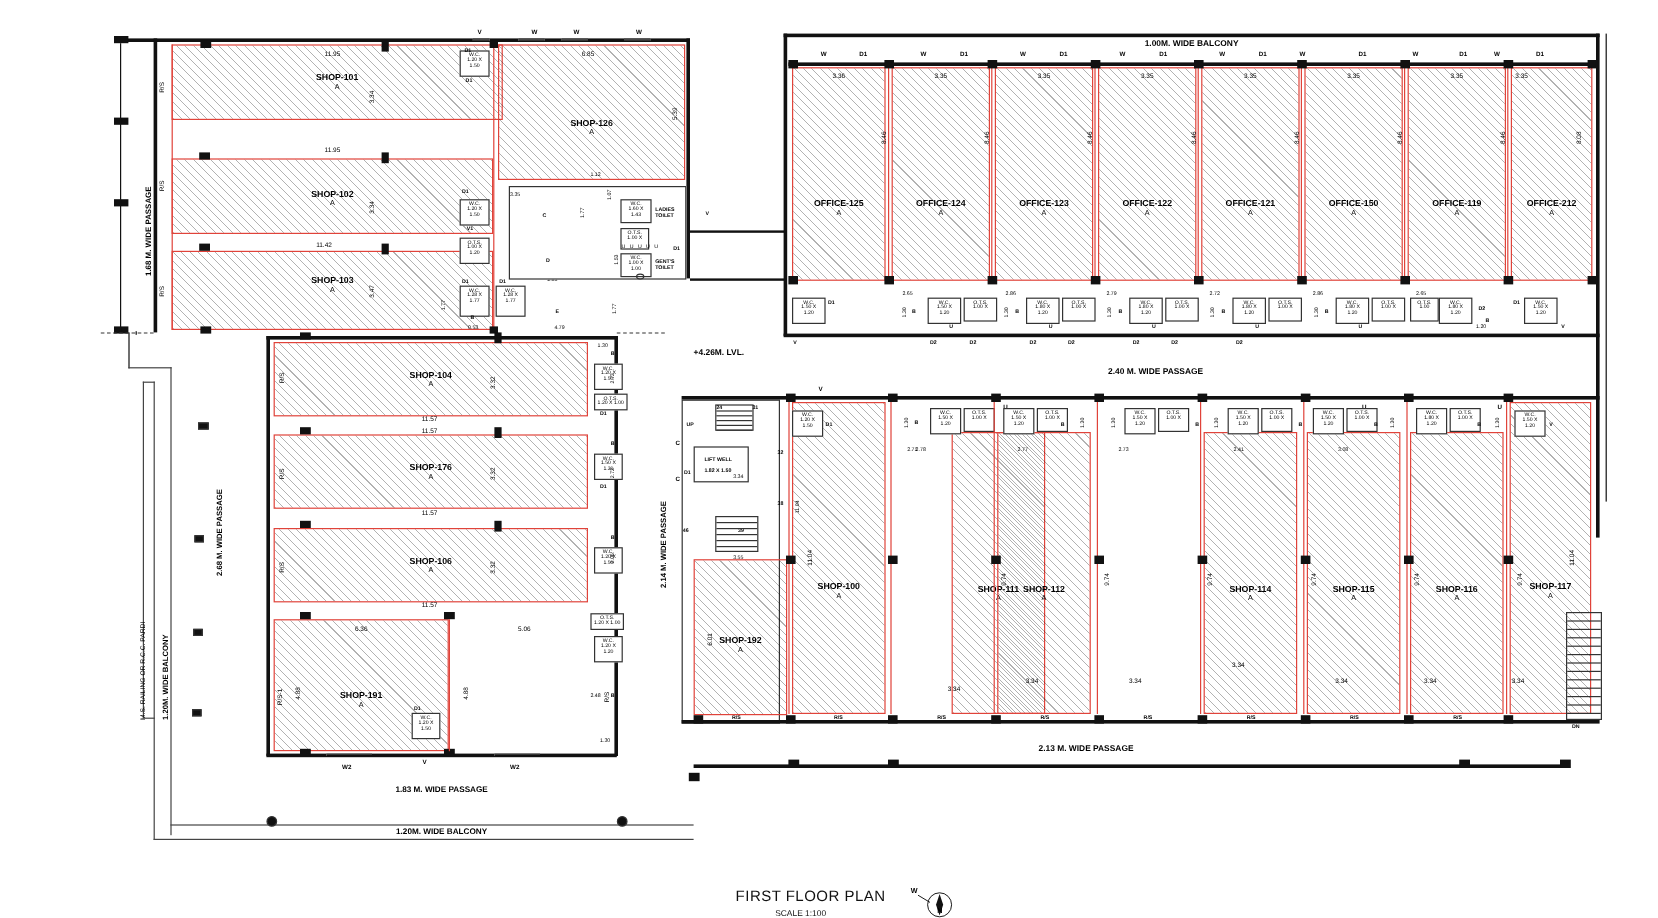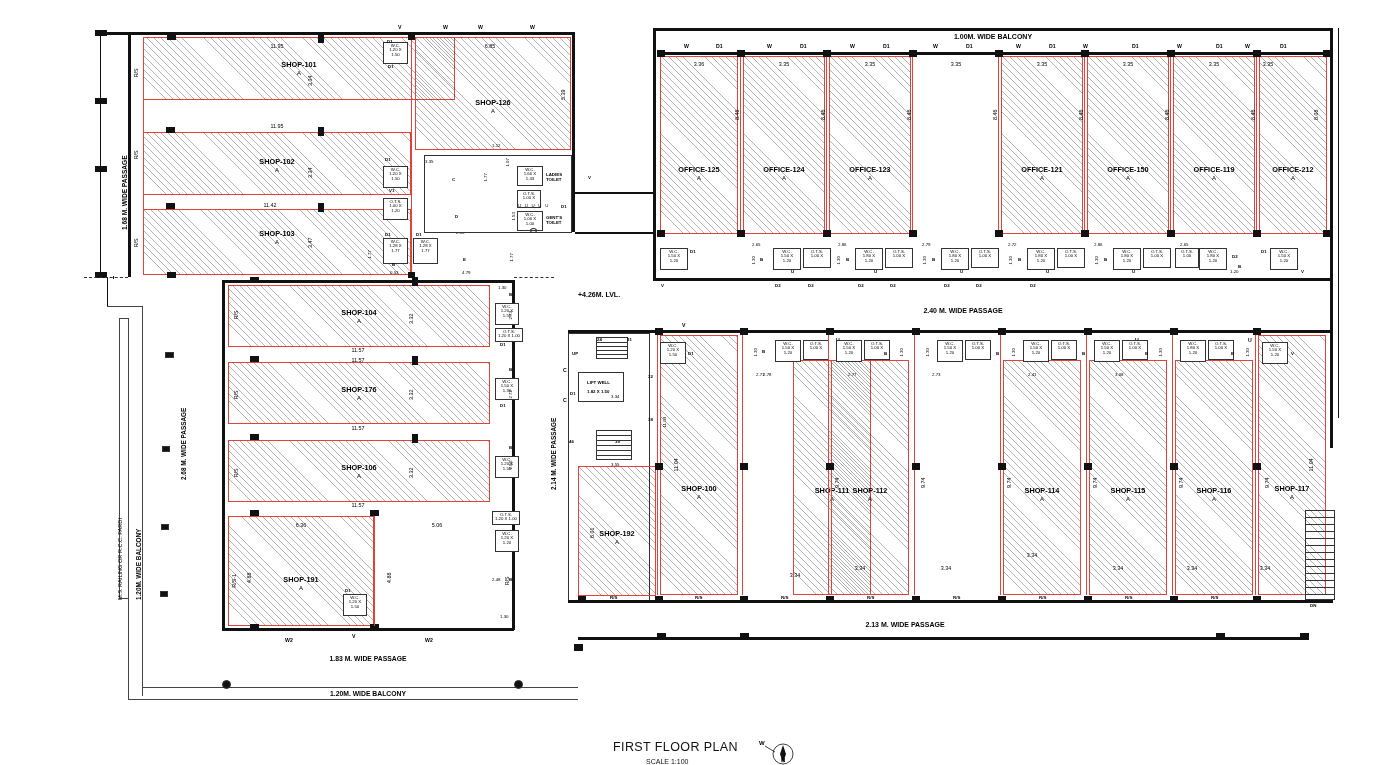--- a/index.html
+++ b/index.html
@@ -102,21 +102,21 @@
 
   <div class="lbl rot90" style="left:118px;top:600px;font-size:5.6px;">M.S. RAILING OR R.C.C. PARDI</div>
   <div class="lbl b rot90" style="left:136px;top:600px;font-size:6.4px;">1.20M. WIDE BALCONY</div>
   <div class="lbl b rot90" style="left:181px;top:480px;font-size:6.4px;">2.68 M. WIDE PASSAGE</div>
 
   <div class="blk" style="left:165px;top:352px;width:9px;height:6px;background:#111;"></div>
   <div class="blk" style="left:162px;top:446px;width:8px;height:6px;background:#111;"></div>
   <div class="blk" style="left:161px;top:524px;width:8px;height:6px;background:#111;"></div>
   <div class="blk" style="left:160px;top:591px;width:8px;height:6px;background:#111;"></div>
 
-  <div class="unit" style="left:143px;top:37px;width:312px;height:63px;">
+  <div class="unit" style="left:143px;top:37px;width:276px;height:63px;">
     <div class="nm" style="top:22px;">SHOP-101</div>
     <div class="sub" style="top:32px;">A</div>
   </div>
   <div class="lbl dim c" style="left:277px;top:44px;">11.95</div>
   <div class="lbl dim c" style="left:277px;top:124px;">11.95</div>
   <div class="lbl dim rot90c" style="left:306px;top:78px;">3.34</div>
   <div class="lbl dim rot90c" style="left:132px;top:70px;">R/S</div>
 
   <div class="unit" style="left:143px;top:132px;width:268px;height:63px;">
     <div class="nm" style="top:24px;">SHOP-102</div>
@@ -467,20 +467,24 @@
     <div>O.T.S.</div>
     <div>1.00 X</div>
   </div>
   <div class="lbl xtiny b" style="left:858px;top:284px;">D2</div>
   <div class="lbl xtiny b" style="left:890px;top:284px;">D2</div>
   <div class="lbl xtiny rot90c" style="left:835px;top:258px;">1.30</div>
   <div class="lbl xtiny b" style="left:846px;top:258px;">B</div>
   <div class="lbl xtiny b" style="left:874px;top:270px;">U</div>
   <div class="lbl xtiny" style="left:922px;top:243px;">2.79</div>
 
+  <div class="unit" style="left:915px;top:56px;width:82px;height:178px;">
+    <div class="nm" style="top:108px;">OFFICE-122</div>
+    <div class="sub" style="top:118px;">A</div>
+  </div>
   <div class="lbl dim c" style="left:956px;top:62px;">3.35</div>
   <div class="lbl dim rot90c" style="left:991px;top:112px;">8.46</div>
   <div class="wcbox" style="left:941px;top:248px;width:28px;height:22px;">
     <div>W.C.</div>
     <div>1.80 X</div>
     <div>1.20</div>
   </div>
   <div class="wcbox" style="left:971px;top:248px;width:28px;height:20px;">
     <div>O.T.S.</div>
     <div>1.00 X</div>

